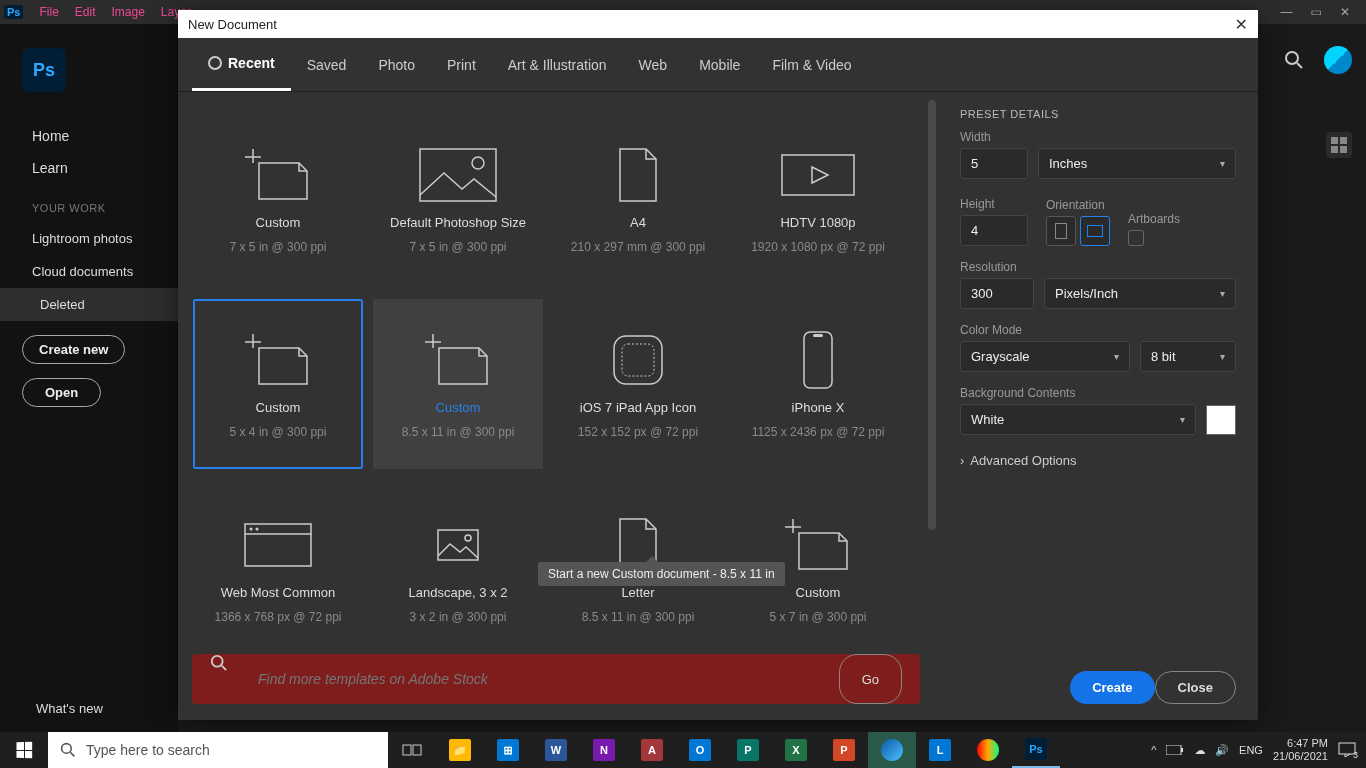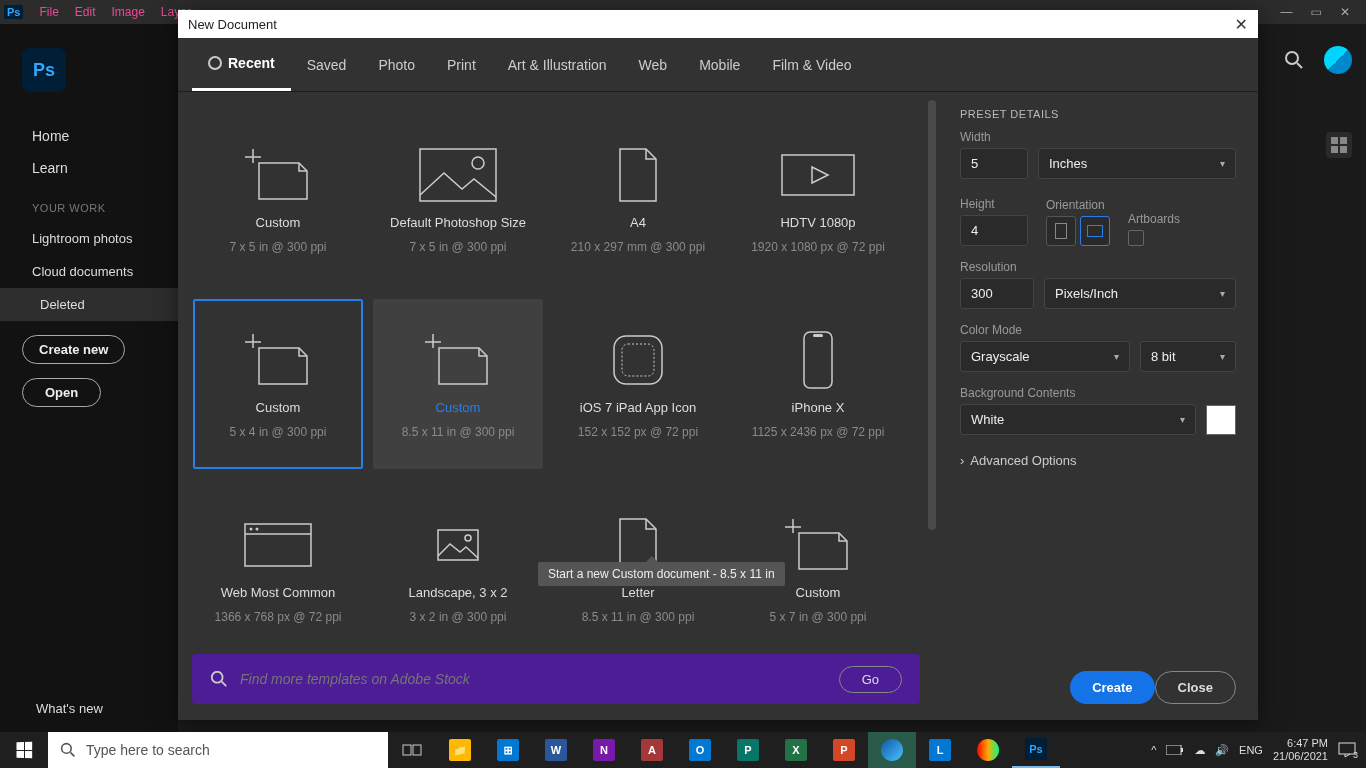--- a/index.html
+++ b/index.html
@@ -45,21 +45,21 @@
 .preset.selected { border: 2px solid #2680eb; }
 .preset.hover { background: #404040; }
 .preset.hover .title { color: #2680eb; }
 
 .tooltip { position: absolute; left: 360px; top: 470px; background: #555; color: #eee; font-size: 12px; padding: 5px 10px; border-radius: 2px; }
 .tooltip::before { content: ''; position: absolute; top: -6px; left: 108px; border: 6px solid transparent; border-bottom-color: #555; border-top: none; }
 
 .scroll-track { position: absolute; right: 2px; top: 8px; width: 8px; height: 540px; }
 .scroll-thumb { width: 8px; height: 430px; background: #4a4a4a; border-radius: 4px; }
 
-.search-bar { position: absolute; left: 14px; right: 18px; bottom: 16px; background: #4c1d95; height: 50px; border-radius: 4px; display: flex; align-items: center; padding: 0 18px; gap: 12px; }
+.search-bar { position: absolute; left: 14px; right: 18px; bottom: 16px; background: #7f1d1d; height: 50px; border-radius: 4px; display: flex; padding: 0 18px; gap: 30px; }
 .search-bar .mag { color: #ccc; font-size: 16px; }
 .search-bar input { background: transparent; border: none; color: #999; font-style: italic; font-size: 14px; flex: 1; outline: none; }
 .go-btn { border: 1.5px solid #888; color: #ddd; background: transparent; border-radius: 18px; padding: 5px 22px; font-size: 13px; }
 
 
 .details { flex: 1; background: #323232; padding: 16px 22px 0 22px; font-size: 12px; color: #ccc; position: relative; }
 .details h4 { font-size: 11px; color: #bbb; letter-spacing: .5px; font-weight: 400; margin-bottom: 10px; }
 .name-row { display: flex; align-items: center; border-bottom: 1px solid #555; padding-bottom: 6px; margin-bottom: 14px; }
 .name-input { background: transparent; border: none; color: #eee; font-size: 14px; flex: 1; outline: none; }
 .save-ico { color: #ccc; font-size: 16px; width: 20px; height: 18px; border: 2px solid #ccc; border-top: none; position: relative; }

